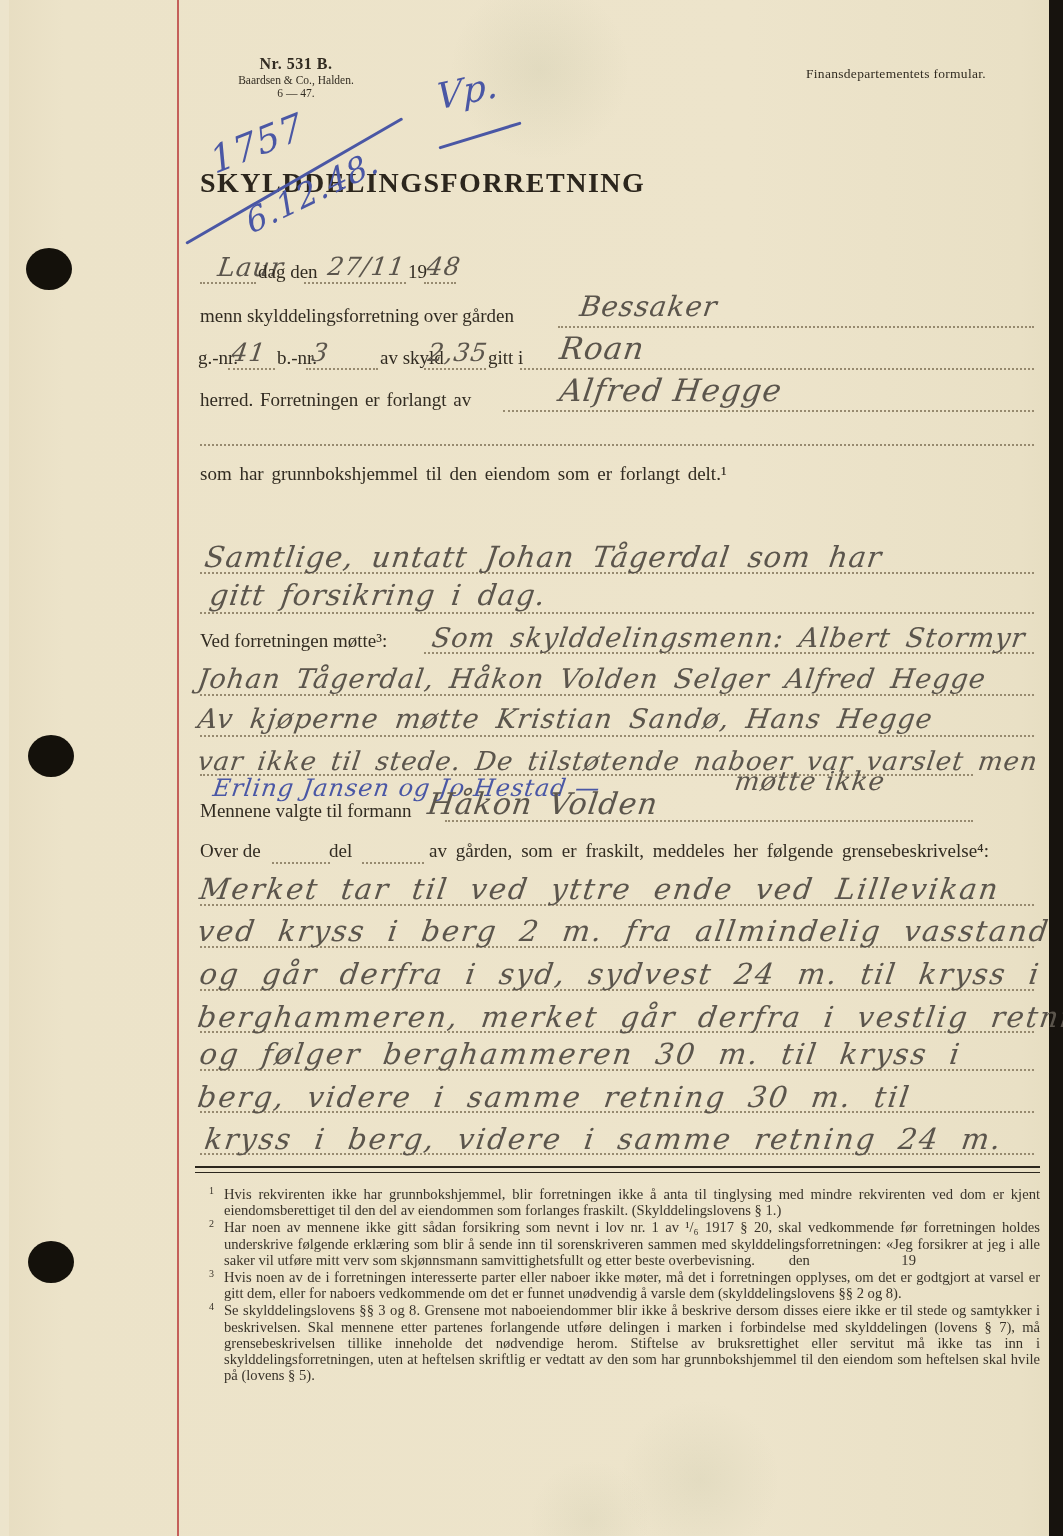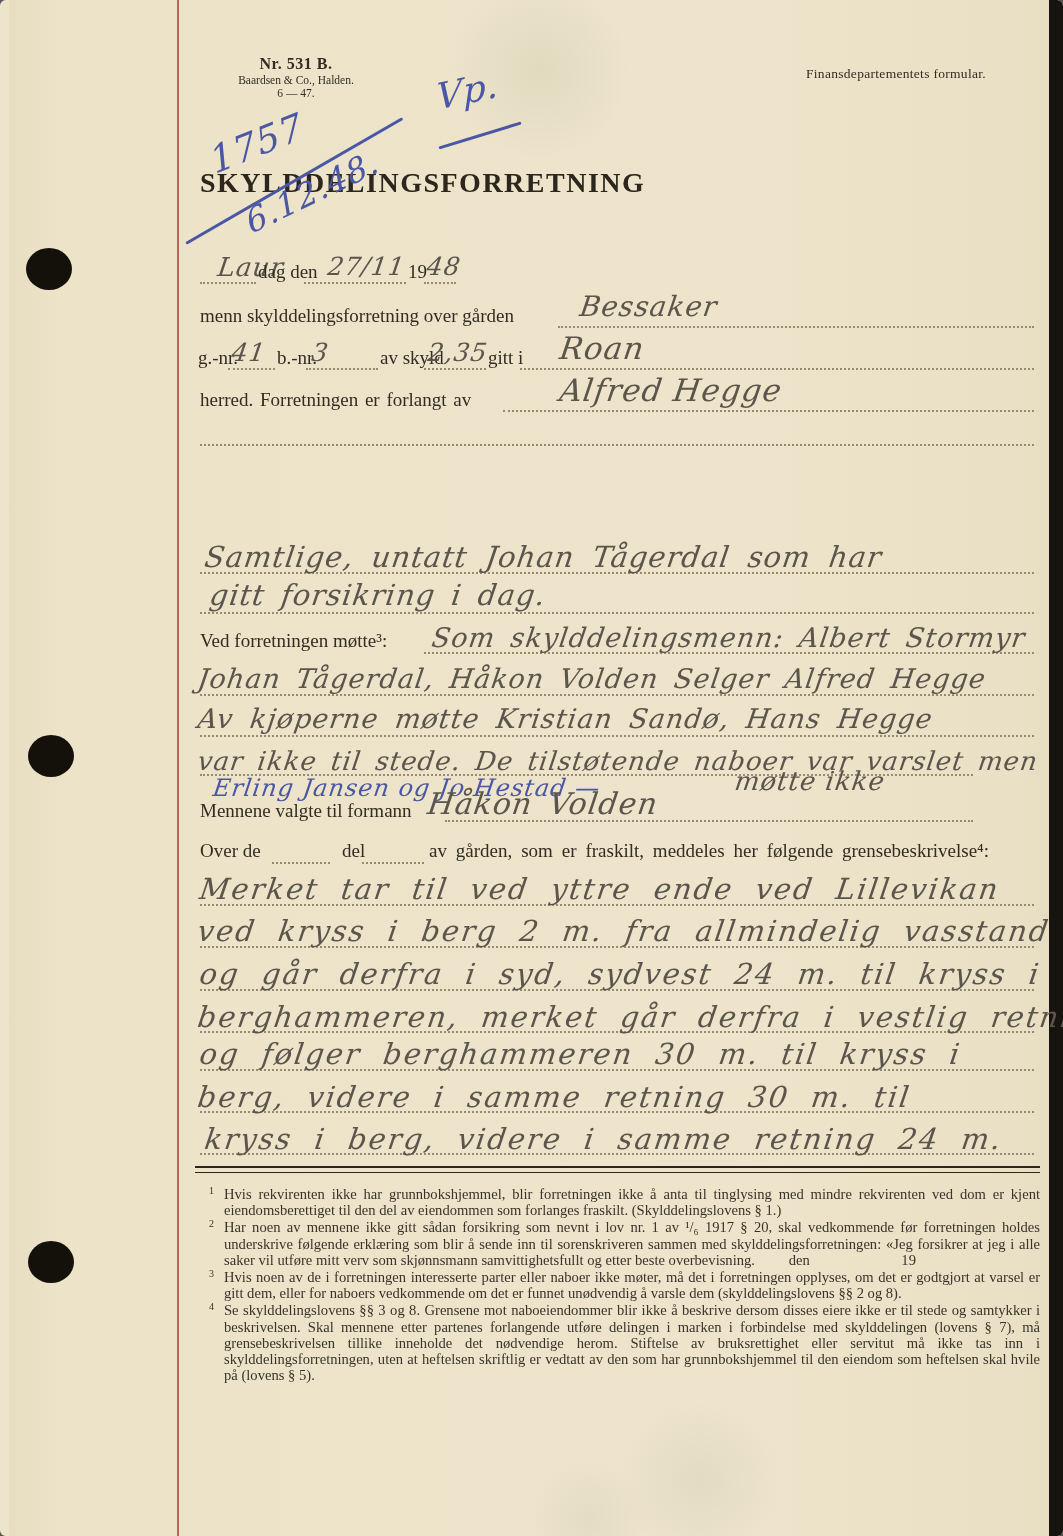--- a/index.html
+++ b/index.html
@@ -3,21 +3,21 @@
 <meta charset="utf-8">
 <style>
   html,body{margin:0;padding:0;background:#555;}
   .page{
     position:relative;width:1063px;height:1536px;overflow:hidden;
     background:
       radial-gradient(circle at 540px 70px, rgba(125,135,95,.10), rgba(125,135,95,0) 90px),
       radial-gradient(circle at 700px 1480px, rgba(125,135,95,.09), rgba(125,135,95,0) 80px),
       radial-gradient(circle at 590px 1520px, rgba(125,135,95,.08), rgba(125,135,95,0) 60px),
       linear-gradient(90deg,#e7ddc1 0%,#ece3c9 6%,#ede4cb 70%,#e9e0c5 96%,#e5dcc0 100%);
-    font-family:"Liberation Serif",serif;color:#322c22;border-radius:6px;
+    font-family:"Liberation Serif",serif;color:#322c22;
   }
   .edge-light{position:absolute;left:0;top:0;width:9px;height:100%;background:#f1ead6;opacity:.55;}
   .redline{position:absolute;left:177px;top:0;width:2px;height:100%;background:rgba(186,62,62,.8);}
   .blackedge{position:absolute;right:0;top:0;width:14px;height:100%;background:#17130e;}
   .hole{position:absolute;width:46px;height:42px;border-radius:50%;background:#14110b;}
   .dot{position:absolute;height:0;border-bottom:2px dotted rgba(118,104,78,.72);}
   .p{position:absolute;font-size:19px;white-space:nowrap;color:#322c22;}
   .pj{position:absolute;font-size:19px;color:#322c22;text-align:justify;text-align-last:justify;white-space:normal;}
   .hw{position:absolute;font-family:"DejaVu Serif",serif;font-style:italic;color:#5b554c;
       white-space:nowrap;transform:skewX(-8deg);letter-spacing:1px;}
@@ -92,20 +92,21 @@
   <span class="hw" style="left:428px;top:338px;font-size:25px;">2,35</span>
   <span class="p" style="left:488px;top:347px;">gitt i</span>
   <span class="hw" style="left:560px;top:330px;font-size:31px;">Roan</span>
 
   <i class="dot" style="left:503px;top:410px;width:531px;"></i>
   <span class="p" style="left:200px;top:389px;word-spacing:2px;">herred.  Forretningen er forlangt av</span>
   <span class="hw" style="left:560px;top:372px;font-size:31px;">Alfred Hegge</span>
 
   <i class="dot" style="left:200px;top:444px;width:834px;"></i>
 
+  <span class="p" style="left:200px;top:463px;word-spacing:3px;">som har grunnbokshjemmel til den eiendom som er forlangt delt.¹</span>
 
   <i class="dot" style="left:200px;top:572px;width:834px;"></i>
   <i class="dot" style="left:200px;top:612px;width:834px;"></i>
   <span class="hw" style="left:205px;top:540px;font-size:29px;word-spacing:8px;">Samtlige, untatt Johan Tågerdal som har</span>
   <span class="hw" style="left:210px;top:578px;font-size:29px;word-spacing:6px;">gitt forsikring i dag.</span>
 
   <i class="dot" style="left:424px;top:652px;width:610px;"></i>
   <span class="p" style="left:200px;top:630px;">Ved forretningen møtte³:</span>
   <span class="hw" style="left:432px;top:622px;font-size:27px;word-spacing:6px;">Som skylddelingsmenn: Albert Stormyr</span>
   <i class="dot" style="left:200px;top:694px;width:834px;"></i>
@@ -117,21 +118,21 @@
   <span class="hw blue" style="left:213px;top:774px;font-size:24px;">Erling Jansen og Jo Hestad —</span>
   <span class="hw" style="left:735px;top:766px;font-size:26px;">møtte ikke</span>
 
   <i class="dot" style="left:445px;top:820px;width:528px;"></i>
   <span class="p" style="left:200px;top:800px;">Mennene valgte til formann</span>
   <span class="hw" style="left:428px;top:786px;font-size:30px;word-spacing:6px;">Håkon Volden</span>
 
   <i class="dot" style="left:272px;top:862px;width:58px;"></i>
   <i class="dot" style="left:362px;top:862px;width:62px;"></i>
   <span class="p" style="left:200px;top:840px;">Over de</span>
-  <span class="p" style="left:342px;top:840px;">del</span>
+  <span class="p" style="left:329px;top:840px;">del</span>
   <span class="pj" style="left:429px;top:840px;width:560px;">av gården, som er fraskilt, meddeles her følgende grensebeskrivelse⁴:</span>
 
   <i class="dot" style="left:200px;top:904px;width:834px;"></i>
   <i class="dot" style="left:200px;top:946px;width:834px;"></i>
   <i class="dot" style="left:200px;top:989px;width:834px;"></i>
   <i class="dot" style="left:200px;top:1031px;width:834px;"></i>
   <i class="dot" style="left:200px;top:1069px;width:834px;"></i>
   <i class="dot" style="left:200px;top:1111px;width:834px;"></i>
   <i class="dot" style="left:200px;top:1153px;width:834px;"></i>
   <span class="hw hw-desc" style="left:200px;top:872px;">Merket tar til ved yttre ende ved Lillevikan</span>

